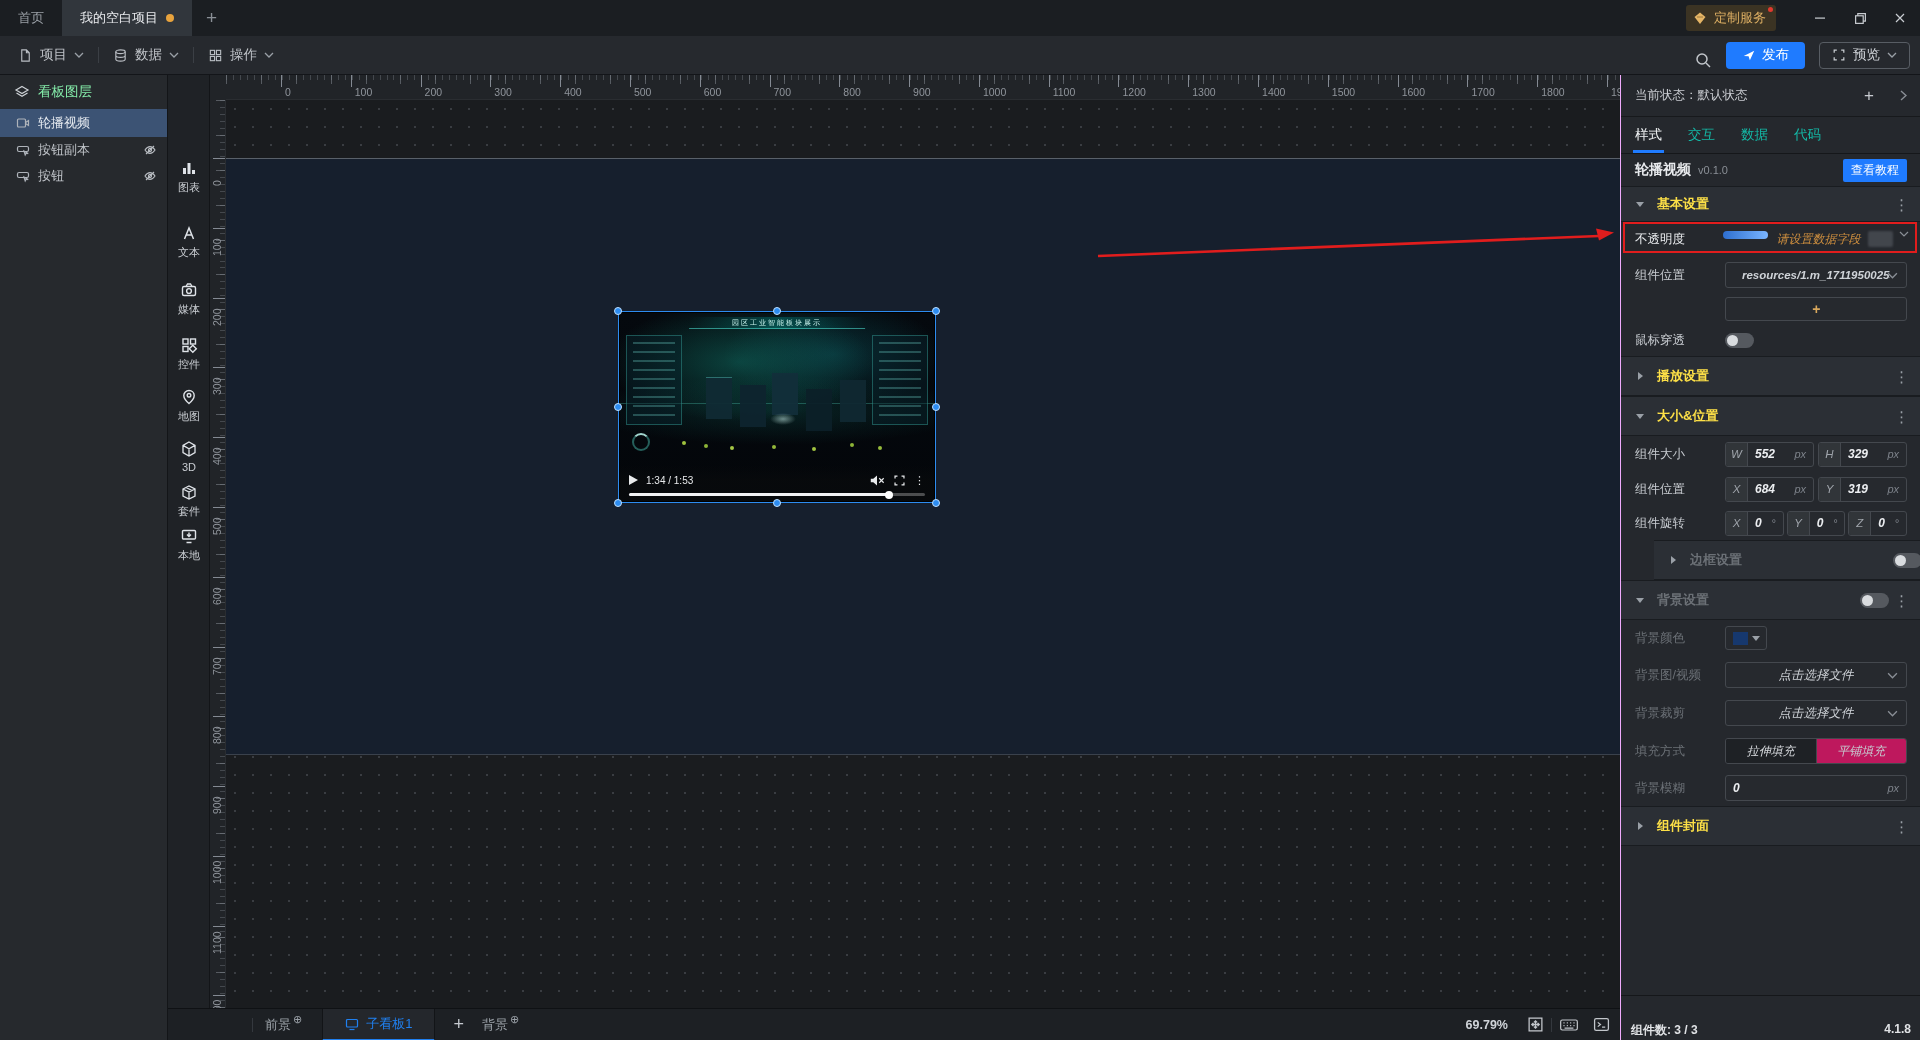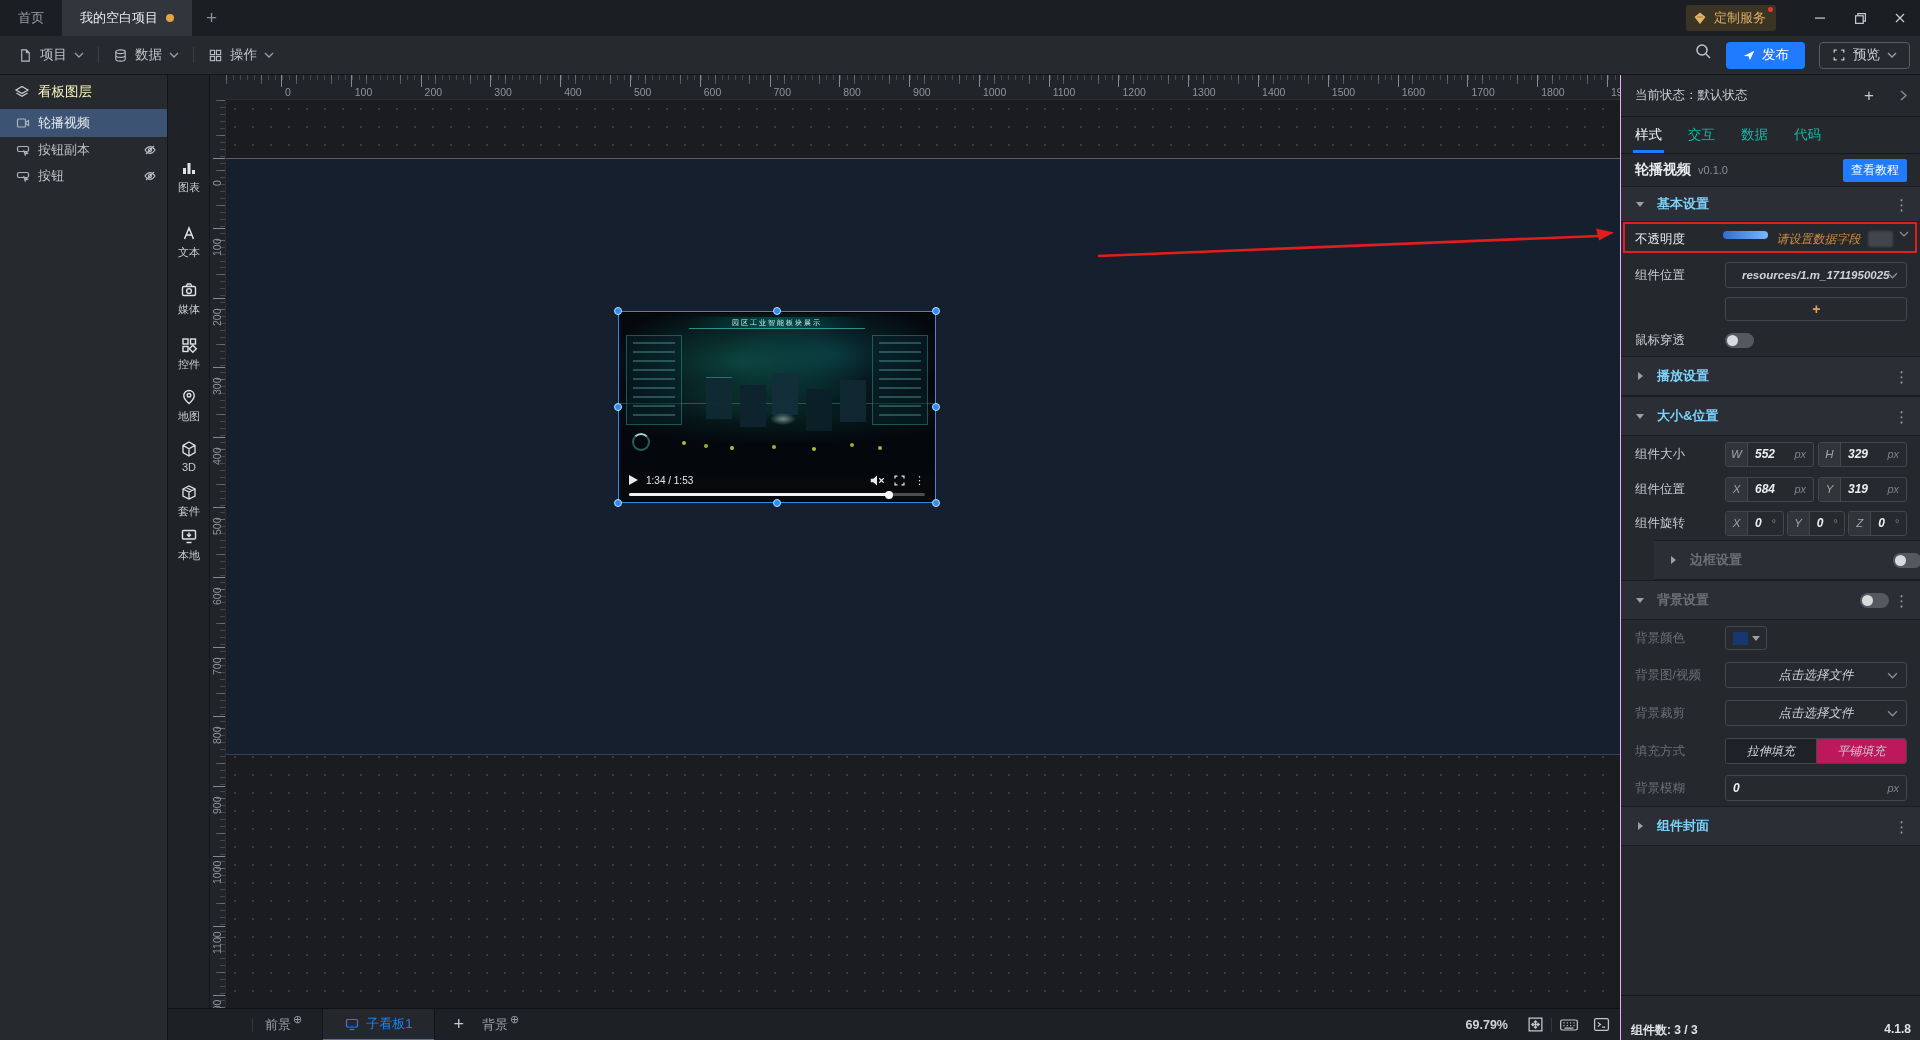--- a/index.html
+++ b/index.html
@@ -17,27 +17,27 @@
   #titlebar-right { margin-left:auto; display:flex; align-items:center; }
   .chip { display:flex; align-items:center; gap:6px; background:#3b3323; border-radius:3px; padding:4px 10px 4px 6px; margin-right:24px; position:relative; }
   .chip-label { color:#dcae63; font-size:13px; }
   .chip-reddot { position:absolute; right:3px; top:2px; width:5px; height:5px; border-radius:50%; background:#e03a2f; }
   .winbtn { width:40px; height:36px; display:flex; align-items:center; justify-content:center; }
 
   
   #menubar { position:absolute; left:0; top:36px; width:1920px; height:39px; background:#26292e; border-bottom:1px solid #131519; display:flex; align-items:center; }
   .menu-item { display:flex; align-items:center; gap:7px; padding:0 14px; color:#c0c4c9; font-size:13.5px; height:100%; }
   .menu-sep { width:1px; height:16px; background:#3b3f45; }
-  #menubar-right { margin-left:auto; display:flex; align-items:flex-start; gap:14px; padding-right:10px; }
+  #menubar-right { margin-left:auto; display:flex; align-items:flex-end; gap:14px; padding-right:10px; }
   .btn-publish { display:flex; align-items:center; gap:6px; background:#1f7bff; color:#fff; border-radius:4px; height:27px; padding:0 16px; font-size:13.5px; }
   .btn-preview { display:flex; align-items:center; gap:7px; border:1px solid #585d64; color:#cfd3d8; border-radius:4px; height:27px; padding:0 12px; font-size:13.5px; }
 
   
   #layers { position:absolute; left:0; top:75px; width:168px; height:965px; background:#26292d; border-right:1px solid #131518; }
-  #layers-header { display:flex; align-items:center; gap:8px; height:34px; padding-left:14px; color:#fef9c3; font-size:13.5px; }
+  #layers-header { display:flex; align-items:center; gap:8px; height:34px; padding-left:14px; color:#86efac; font-size:13.5px; }
   .layer-item { display:flex; align-items:center; gap:8px; height:26px; padding:0 10px 0 16px; color:#c0c4c9; font-size:13px; }
   .layer-item.selected { background:#3c5374; color:#e9edf2; height:28px; }
   .layer-eye { margin-left:auto; }
 
   
   #toolstrip { position:absolute; left:168px; top:75px; width:42px; height:933px; background:#1f2226; border-right:1px solid #131518; }
   .tool-item { position:absolute; left:0; width:42px; display:flex; flex-direction:column; align-items:center; gap:3px; }
   .tool-label { font-size:11px; color:#c9cdd2; }
 
   
@@ -90,21 +90,21 @@
   #vc-played { width:88%; height:100%; background:#f1f2f4; border-radius:2px; }
   #vc-knob { position:absolute; left:88%; top:50%; transform:translate(-4px,-50%); width:8px; height:8px; border-radius:50%; background:#fff; }
 
   
   #inspector { position:absolute; left:1620px; top:75px; width:300px; height:965px; background:#25282d; border-left:1px solid #f0abfc; font-size:12.5px; }
   .irow { position:absolute; left:0; width:300px; display:flex; align-items:center; }
   .ilabel { position:absolute; left:14px; color:#c9cdd2; }
   .ilabel.dim, .shead-label.dim { color:#6b7076; }
   .izone { position:absolute; left:104px; width:182px; display:flex; align-items:flex-start;font-style:italic; }
   .shead { position:absolute; left:0; width:300px; background:#2b2f35; border-top:1px solid #191c20; border-bottom:1px solid #191c20; display:flex; align-items:center; }
-  .shead-label { margin-left:36px; font-weight:bold; font-size:13px; color:#7dd3fc; }
+  .shead-label { margin-left:36px; font-weight:bold; font-size:13px; color:#fde047; }
   .tri-d { position:absolute; left:15px; width:0; height:0; border-left:4.5px solid transparent; border-right:4.5px solid transparent; border-top:5.5px solid #9aa0a7; }
   .tri-r { position:absolute; left:17px; width:0; height:0; border-top:4.5px solid transparent; border-bottom:4.5px solid transparent; border-left:5.5px solid #9aa0a7; }
   .kebab { position:absolute; right:12px; color:#9aa0a7; font-size:15px; line-height:1; }
   .shead .tgl { position:absolute; right:32px; }
   .tgl { width:29px; height:15px; border-radius:8px; background:#55595f; position:relative; }
   .tgl::after { content:''; position:absolute; left:2px; top:2px; width:11px; height:11px; border-radius:50%; background:#d9dcdf; }
   .ibox { height:26px; border:1px solid #44484e; border-radius:3px; background:#26292e; display:flex; align-items:center; }
   .dropdown { width:182px; justify-content:center; position:relative; }
   .dd-text { font-weight:bold; font-size:11.5px; color:#cfd3d8; max-width:148px; overflow:hidden; white-space:nowrap; }
   .dd-chev { position:absolute; right:8px; color:#8a8f96; }

